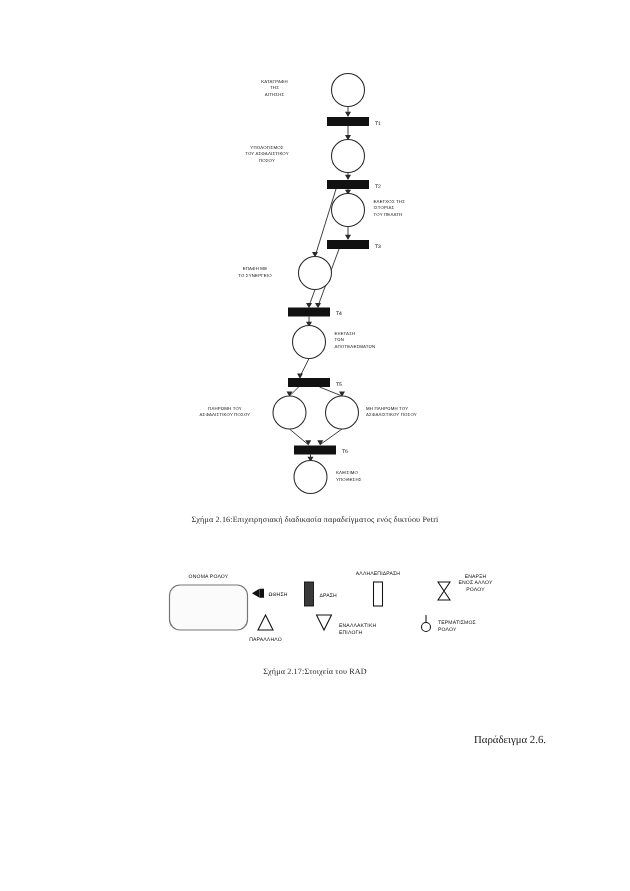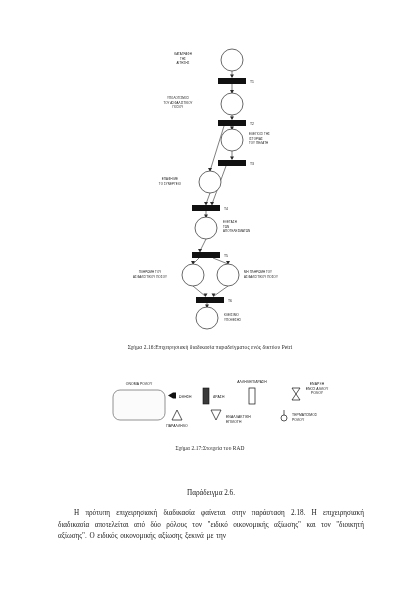--- a/index.html
+++ b/index.html
@@ -53,21 +53,21 @@
   .body-block {
     position: absolute;
     left: 58px;
     top: 488px;
     width: 306px;
   }
   .example-head {
     font-size: 7.2px;
     line-height: 1.55;
     margin: 0 0 9px 0;
-    text-align: center;
+    text-align: right;
   }
   .body-para {
     font-size: 7.2px;
     line-height: 1.62;
     margin: 0;
     text-align: justify;
     text-indent: 16px;
     word-spacing: 0.12em;
   }
 
@@ -232,16 +232,15 @@
       </g>
       <text class="radlbl" text-anchor="start" x="292" y="46">ΤΕΡΜΑΤΙΣΜΟΣ</text>
       <text class="radlbl" text-anchor="start" x="292" y="50.5">ΡΟΛΟΥ</text>
     </svg>
   </div>
 
   <div class="fig-caption" id="caption-217">Σχήμα 2.17:Στοιχεία του RAD</div>
 
   <div class="body-block">
     <p class="example-head">Παράδειγμα 2.6.</p>
-    <p class="body-para">Η πρότυπη επιχειρησιακή διαδικασία φαίνεται στην παράσταση 2.18. Η επιχειρησιακή διαδικασία αποτελείται από δύο ρόλους τον "ειδικό οικονομικής αξίωσης" και τον "διοικητή αξίωσης". Ο ειδικός οικονομικής αξίωσης ξεκινά με την</p>
   </div>
 
 </div>
 
 </body></html>

